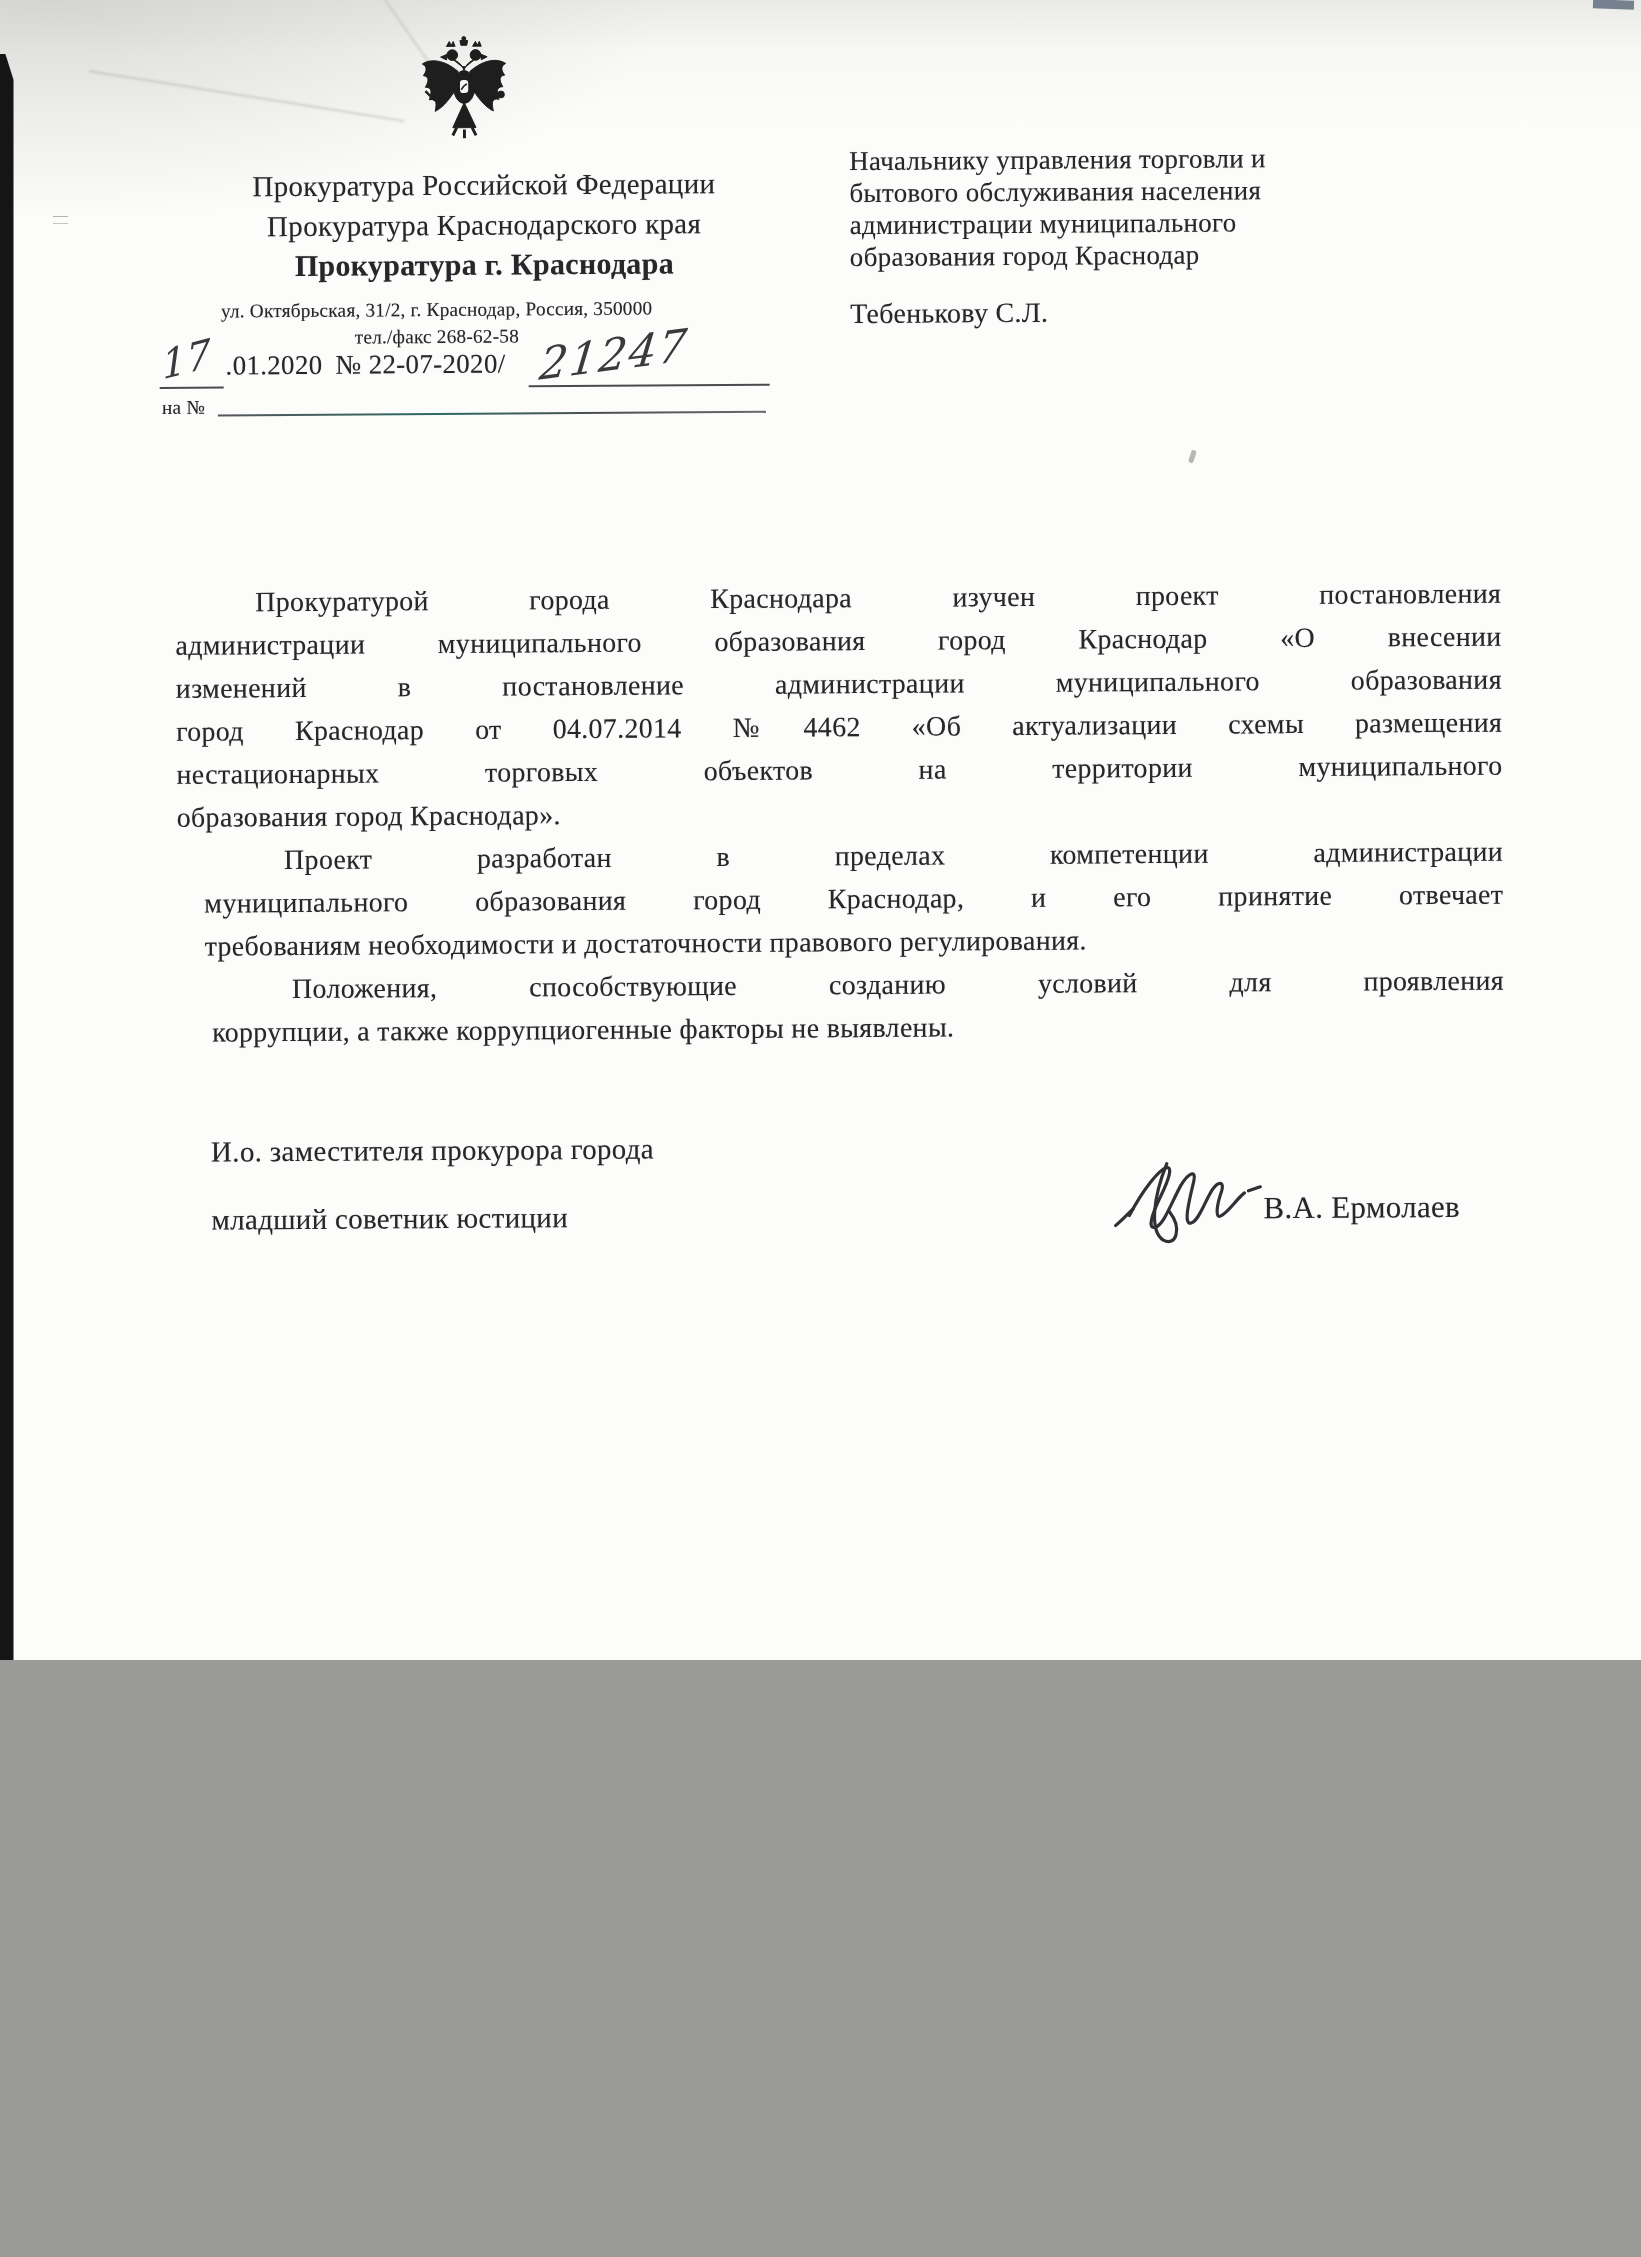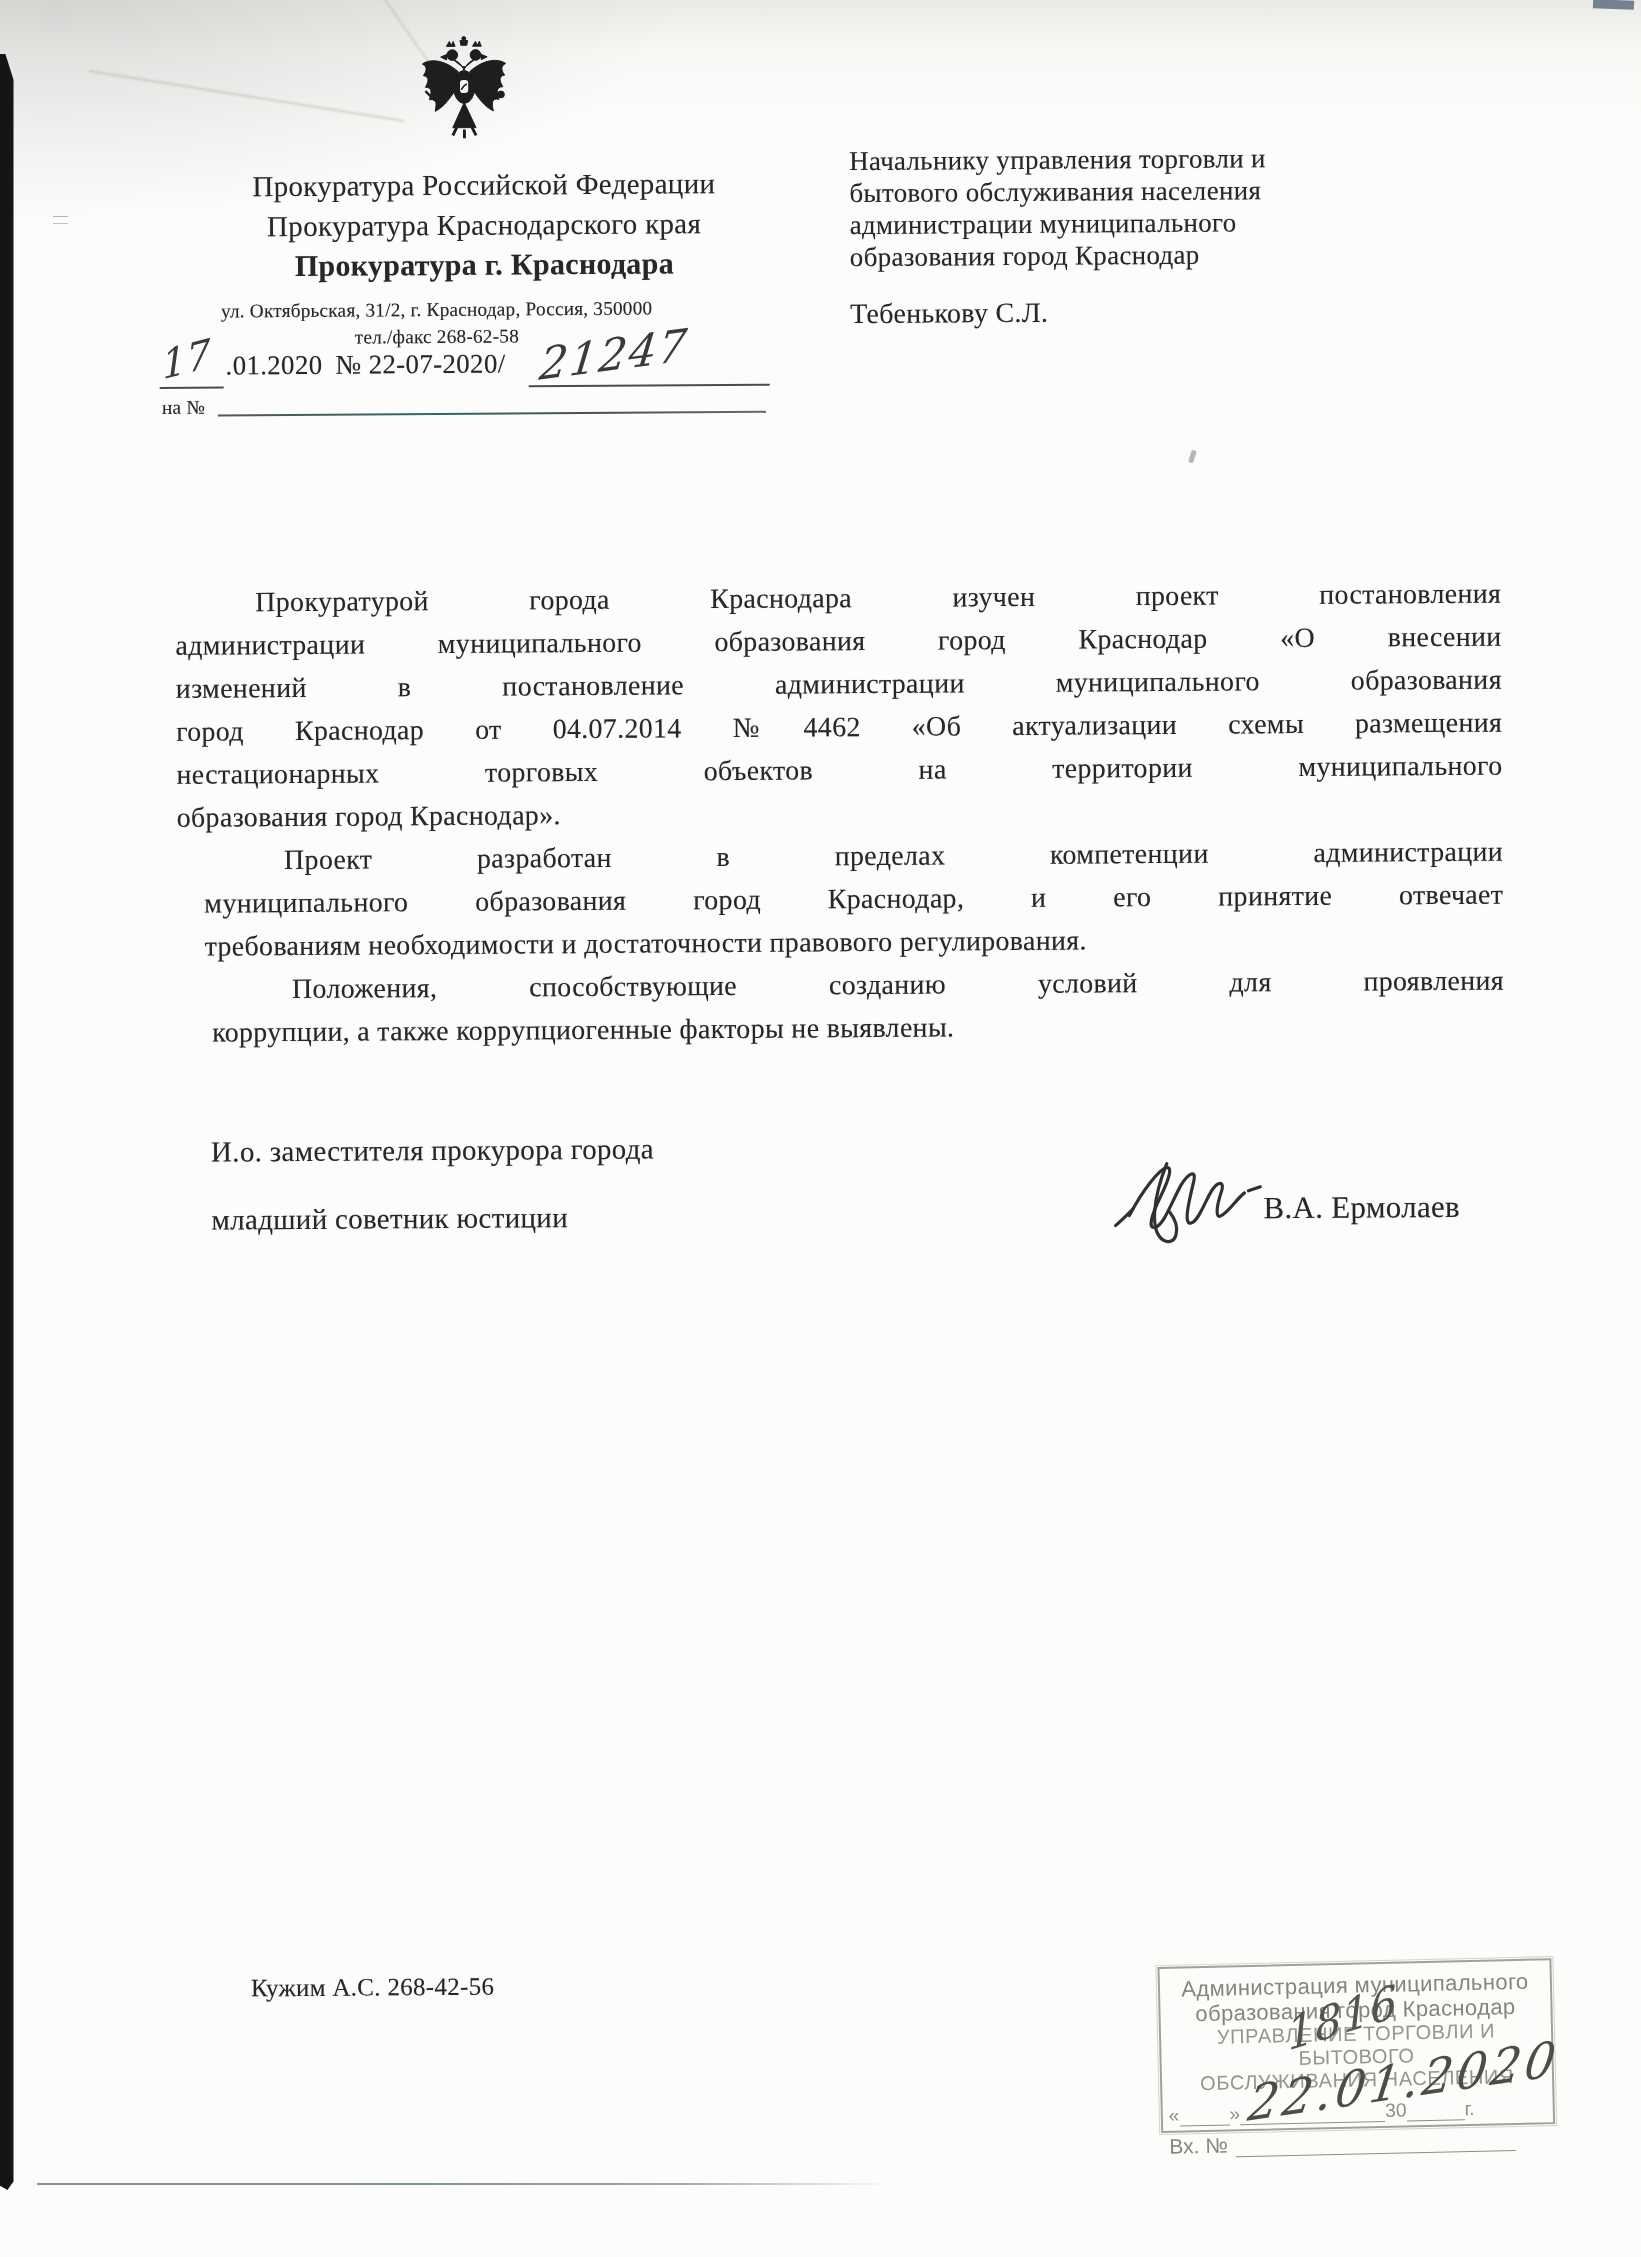--- a/index.html
+++ b/index.html
@@ -1,17 +1,17 @@
 <!DOCTYPE html>
 <html><head>
 <meta charset="utf-8">
 <style>
   html,body{margin:0;padding:0;background:#9a9a98;}
   #page{
-    position:relative;width:1641px;height:2257px;margin:0 auto;
+    position:relative;width:1641px;height:1660px;margin:0 auto;
     background:#fcfcfa;overflow:hidden;
     font-family:"Liberation Serif","DejaVu Serif",serif;color:#26262b;
   }
   
   .shade-top{position:absolute;left:0;top:0;width:1641px;height:145px;
     background:linear-gradient(180deg,rgba(200,200,196,.35),rgba(230,230,226,.18) 53px,rgba(0,0,0,0) 126px);}
   .shade-corner{position:absolute;left:0;top:0;width:676px;height:222px;
     background:radial-gradient(ellipse at 8% 0%,rgba(190,190,188,.5),rgba(0,0,0,0) 70%);}
   .crease1{position:absolute;left:87px;top:95px;width:319px;height:1.9px;background:rgba(165,165,160,.45);
     transform:rotate(9deg);filter:blur(1px);}

